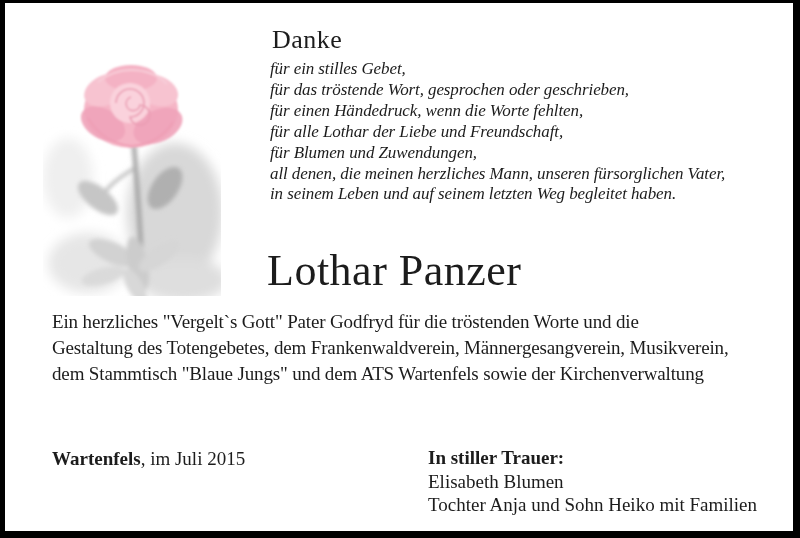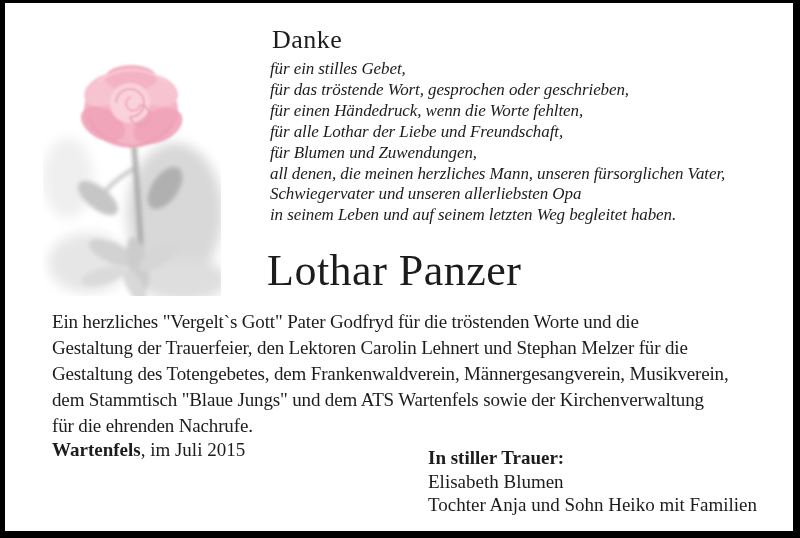--- a/index.html
+++ b/index.html
@@ -54,21 +54,21 @@
   .ack {
     position: absolute;
     left: 47px; top: 306px;
     font-size: 19px;
     line-height: 26px;
     letter-spacing: -0.15px;
   }
   .ack div { white-space: nowrap; }
   .place-date {
     position: absolute;
-    left: 47px; top: 436px;
+    left: 47px; top: 445px;
     font-size: 19px;
     white-space: nowrap;
   }
   .mourners {
     position: absolute;
     left: 400px; top: 443px;
     font-size: 19px;
     line-height: 23.5px;
   }
   .mourners div { white-space: nowrap; margin-left: 23px; }
@@ -128,32 +128,29 @@
 
     <h1 class="title">Danke</h1>
 
     <div class="thanks">
       <div>für ein stilles Gebet,</div>
       <div>für das tröstende Wort, gesprochen oder geschrieben,</div>
       <div>für einen Händedruck, wenn die Worte fehlten,</div>
       <div>für alle Lothar der Liebe und Freundschaft,</div>
       <div>für Blumen und Zuwendungen,</div>
       <div>all denen, die meinen herzliches Mann, unseren fürsorglichen Vater,</div>
-      <div>Schwiegervater und unseren allerliebsten Opa</div>
       <div>in seinem Leben und auf seinem letzten Weg begleitet haben.</div>
     </div>
 
     <h2 class="deceased">Lothar Panzer</h2>
 
     <div class="ack">
       <div>Ein herzliches "Vergelt`s Gott" Pater Godfryd für die tröstenden Worte und die</div>
-      <div>Gestaltung der Trauerfeier, den Lektoren Carolin Lehnert und Stephan Melzer für die</div>
       <div>Gestaltung des Totengebetes, dem Frankenwaldverein, Männergesangverein, Musikverein,</div>
       <div>dem Stammtisch "Blaue Jungs" und dem ATS Wartenfels sowie der Kirchenverwaltung</div>
-      <div>für die ehrenden Nachrufe.</div>
     </div>
 
     <div class="place-date">
       <span class="bold">Wartenfels</span><span>, im Juli 2015</span>
     </div>
 
     <div class="mourners">
       <div class="bold">In stiller Trauer:</div>
       <div>Elisabeth Blumen</div>
       <div>Tochter Anja und Sohn Heiko mit Familien</div>

